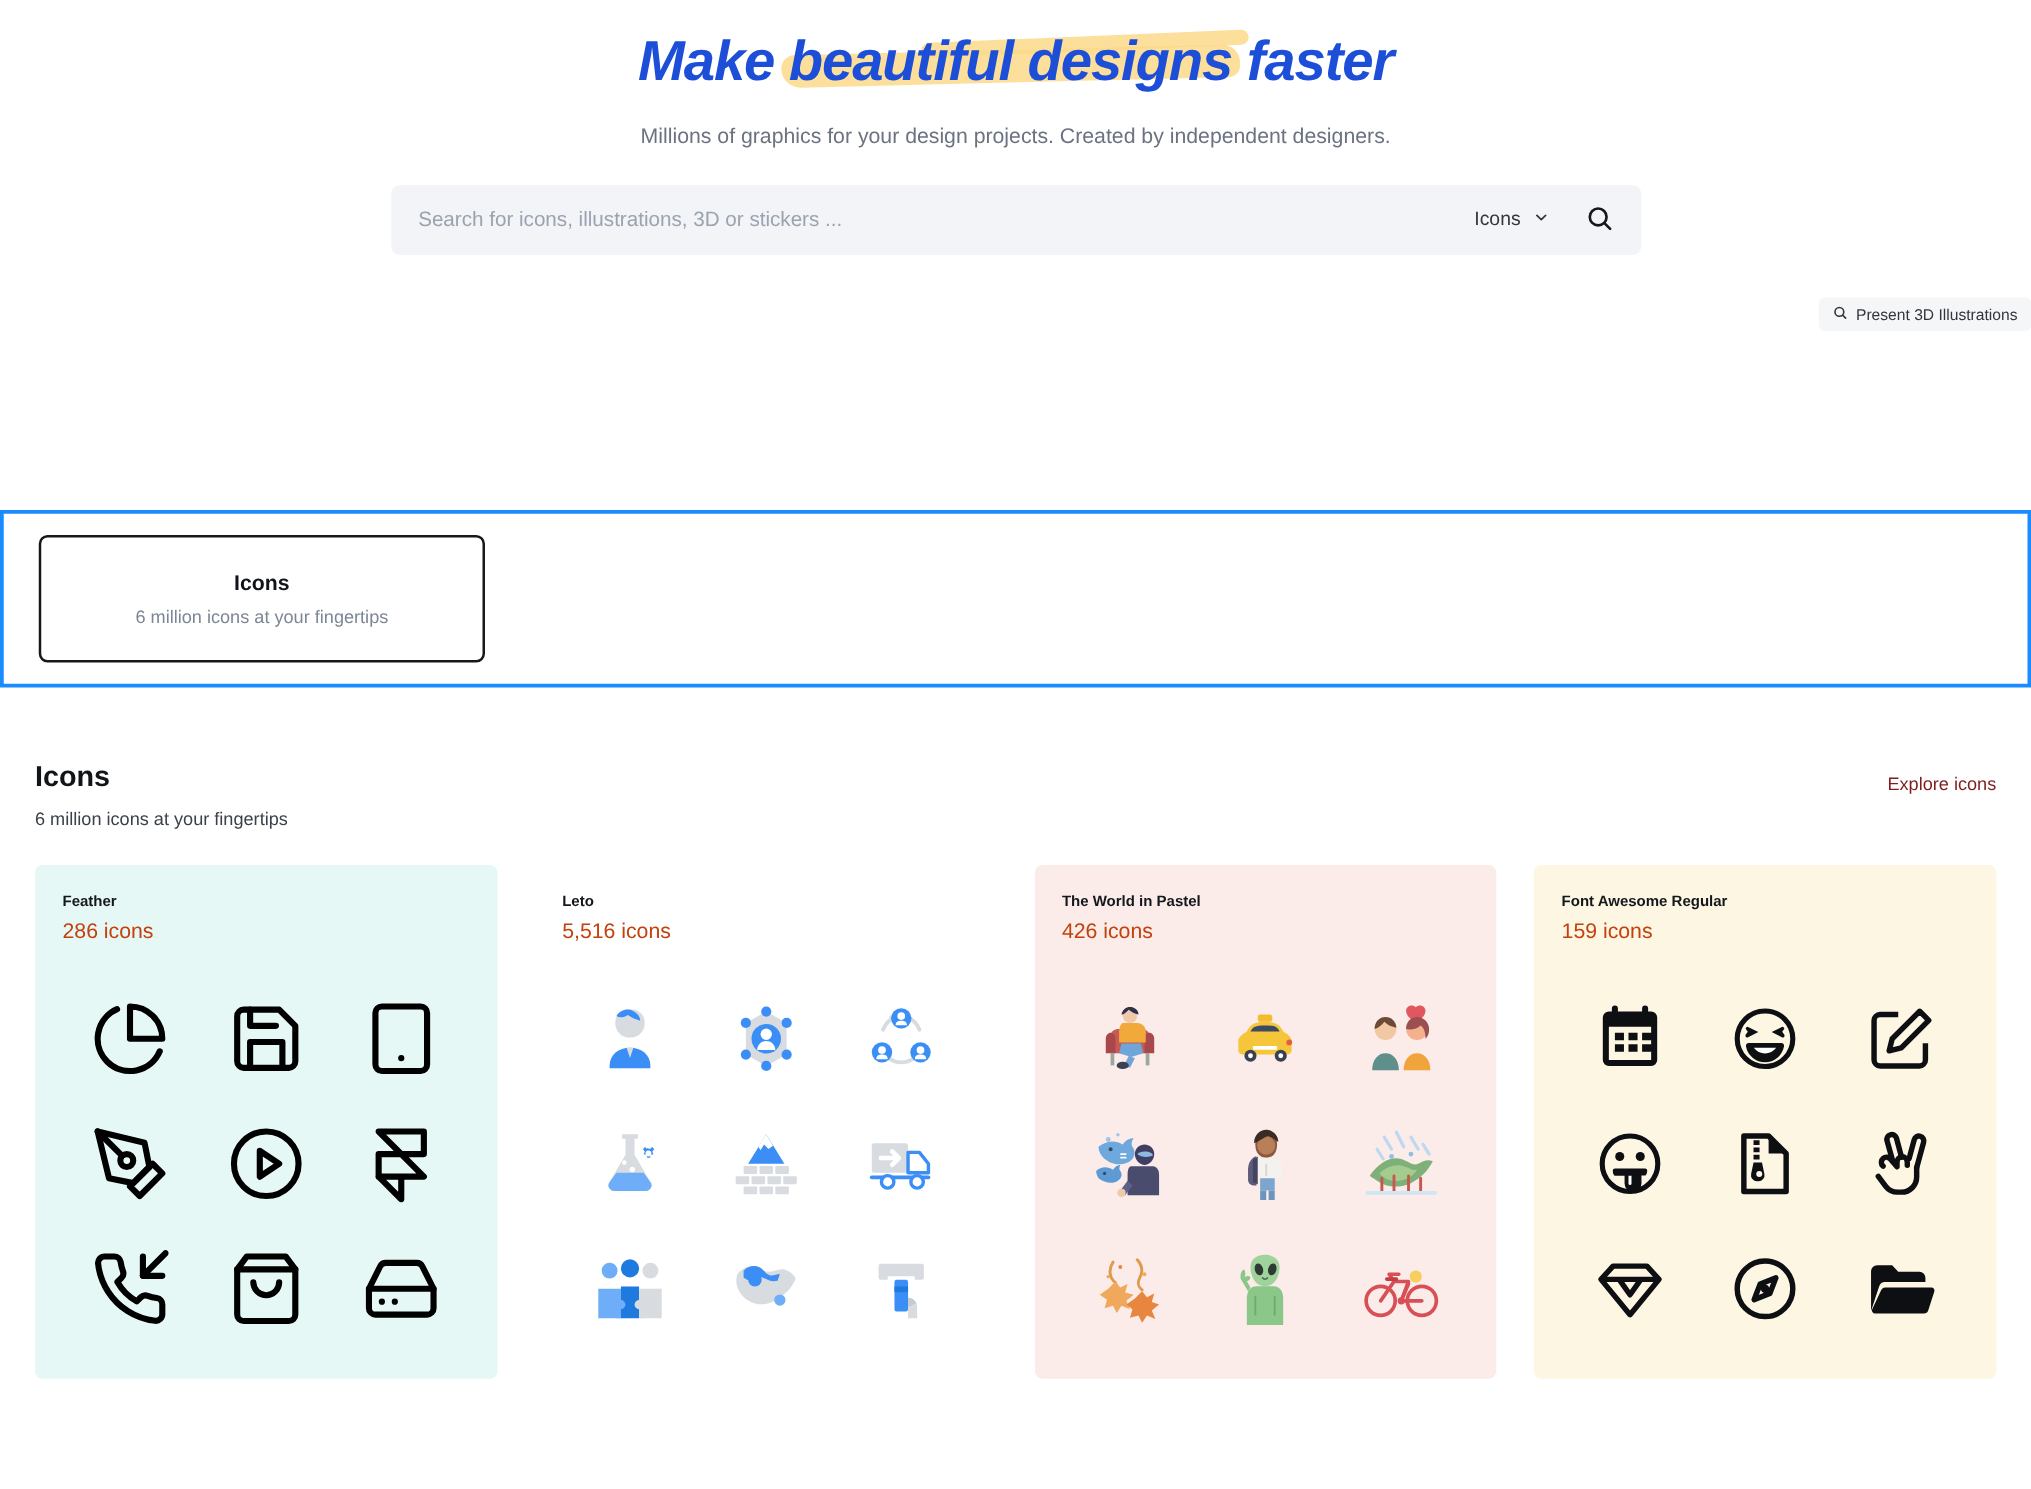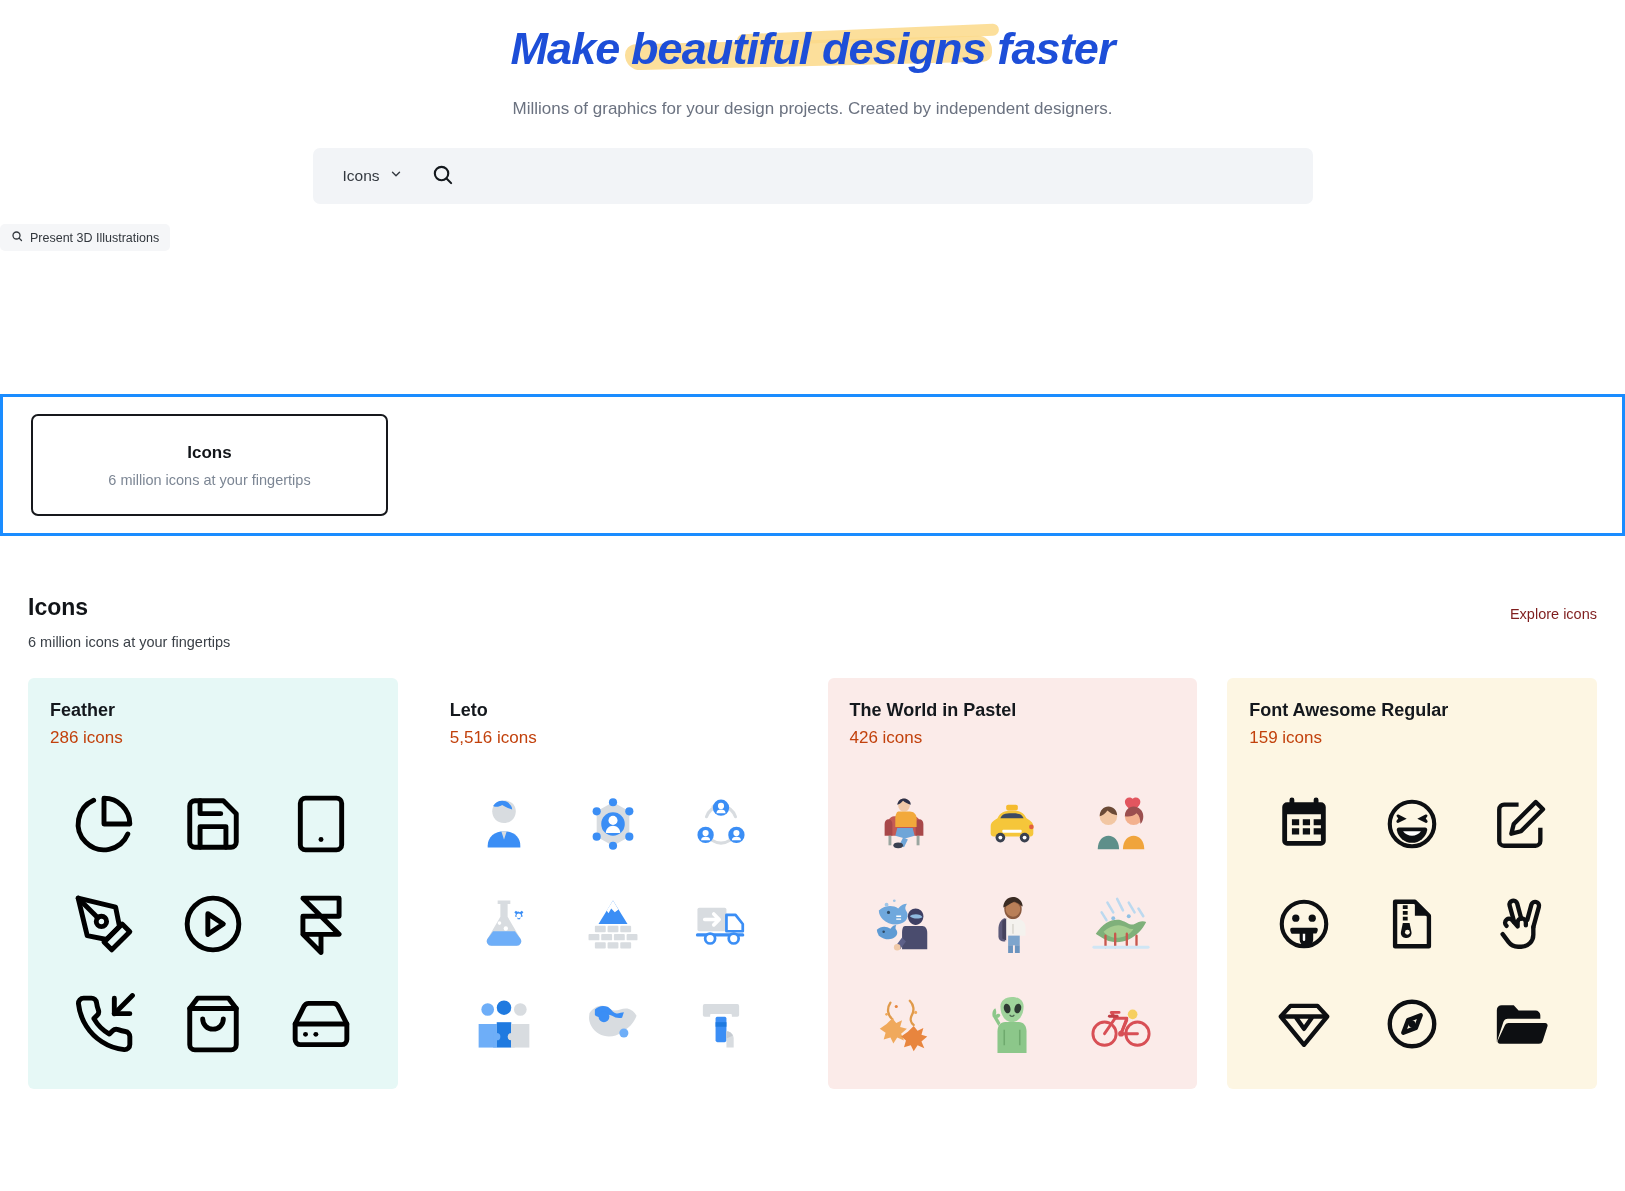--- a/index.html
+++ b/index.html
@@ -100,23 +100,23 @@
     margin-left: 16px;
     background: transparent;
     border: none;
     cursor: pointer;
     display: flex;
     align-items: center;
     padding: 4px;
   }
 
   .suggest-row {
-    margin-top: 20px;
+    margin-top: 34px;
     display: flex;
-    justify-content: flex-start;
+    justify-content: flex-end;
   }
   .suggest-chip {
     display: inline-flex;
     align-items: center;
     gap: 7px;
     background: #f5f6f8;
     border-radius: 5px;
     padding: 6px 11px;
     font-size: 12.5px;
     color: #32373d;
@@ -177,21 +177,21 @@
     grid-template-columns: repeat(4, 1fr);
     gap: 30px;
   }
   .pack-card {
     border-radius: 6px;
     padding: 22px 22px 26px;
     height: 411px;
     cursor: pointer;
     overflow: hidden;
   }
-  .pack-name { font-size: 18px; font-weight: 700; color: #14181d; }
+  .pack-name { font-size: 12px; font-weight: 700; color: #14181d; }
   .pack-count { margin-top: 7px; font-size: 17px; color: #c2410c; }
 
   .icon-grid {
     margin-top: 26px;
     display: grid;
     grid-template-columns: repeat(3, 1fr);
     grid-template-rows: repeat(3, 1fr);
     place-items: center;
     height: 300px;
   }
@@ -204,20 +204,21 @@
 </head>
 <body>
 
 <div class="hero">
   <h1 class="hero-title"><span>Make </span><span class="hl">beautiful designs</span><span> faster</span></h1>
 
   <p class="hero-sub">Millions of graphics for your design projects. Created by independent designers.</p>
 
   
   <div class="search-wrap">
+    <input class="search-input" type="text" placeholder="Search for icons, illustrations, 3D or stickers ..." style="">
 
     <div class="search-select">
       <span>Icons</span>
       <span>
         <svg width="14" height="14" viewBox="0 0 24 24" fill="none" stroke="#33383f" stroke-width="2.4" stroke-linecap="round" stroke-linejoin="round">
             <polyline points="6 9 12 15 18 9"></polyline>
           </svg>
       </span>
     </div>
 

